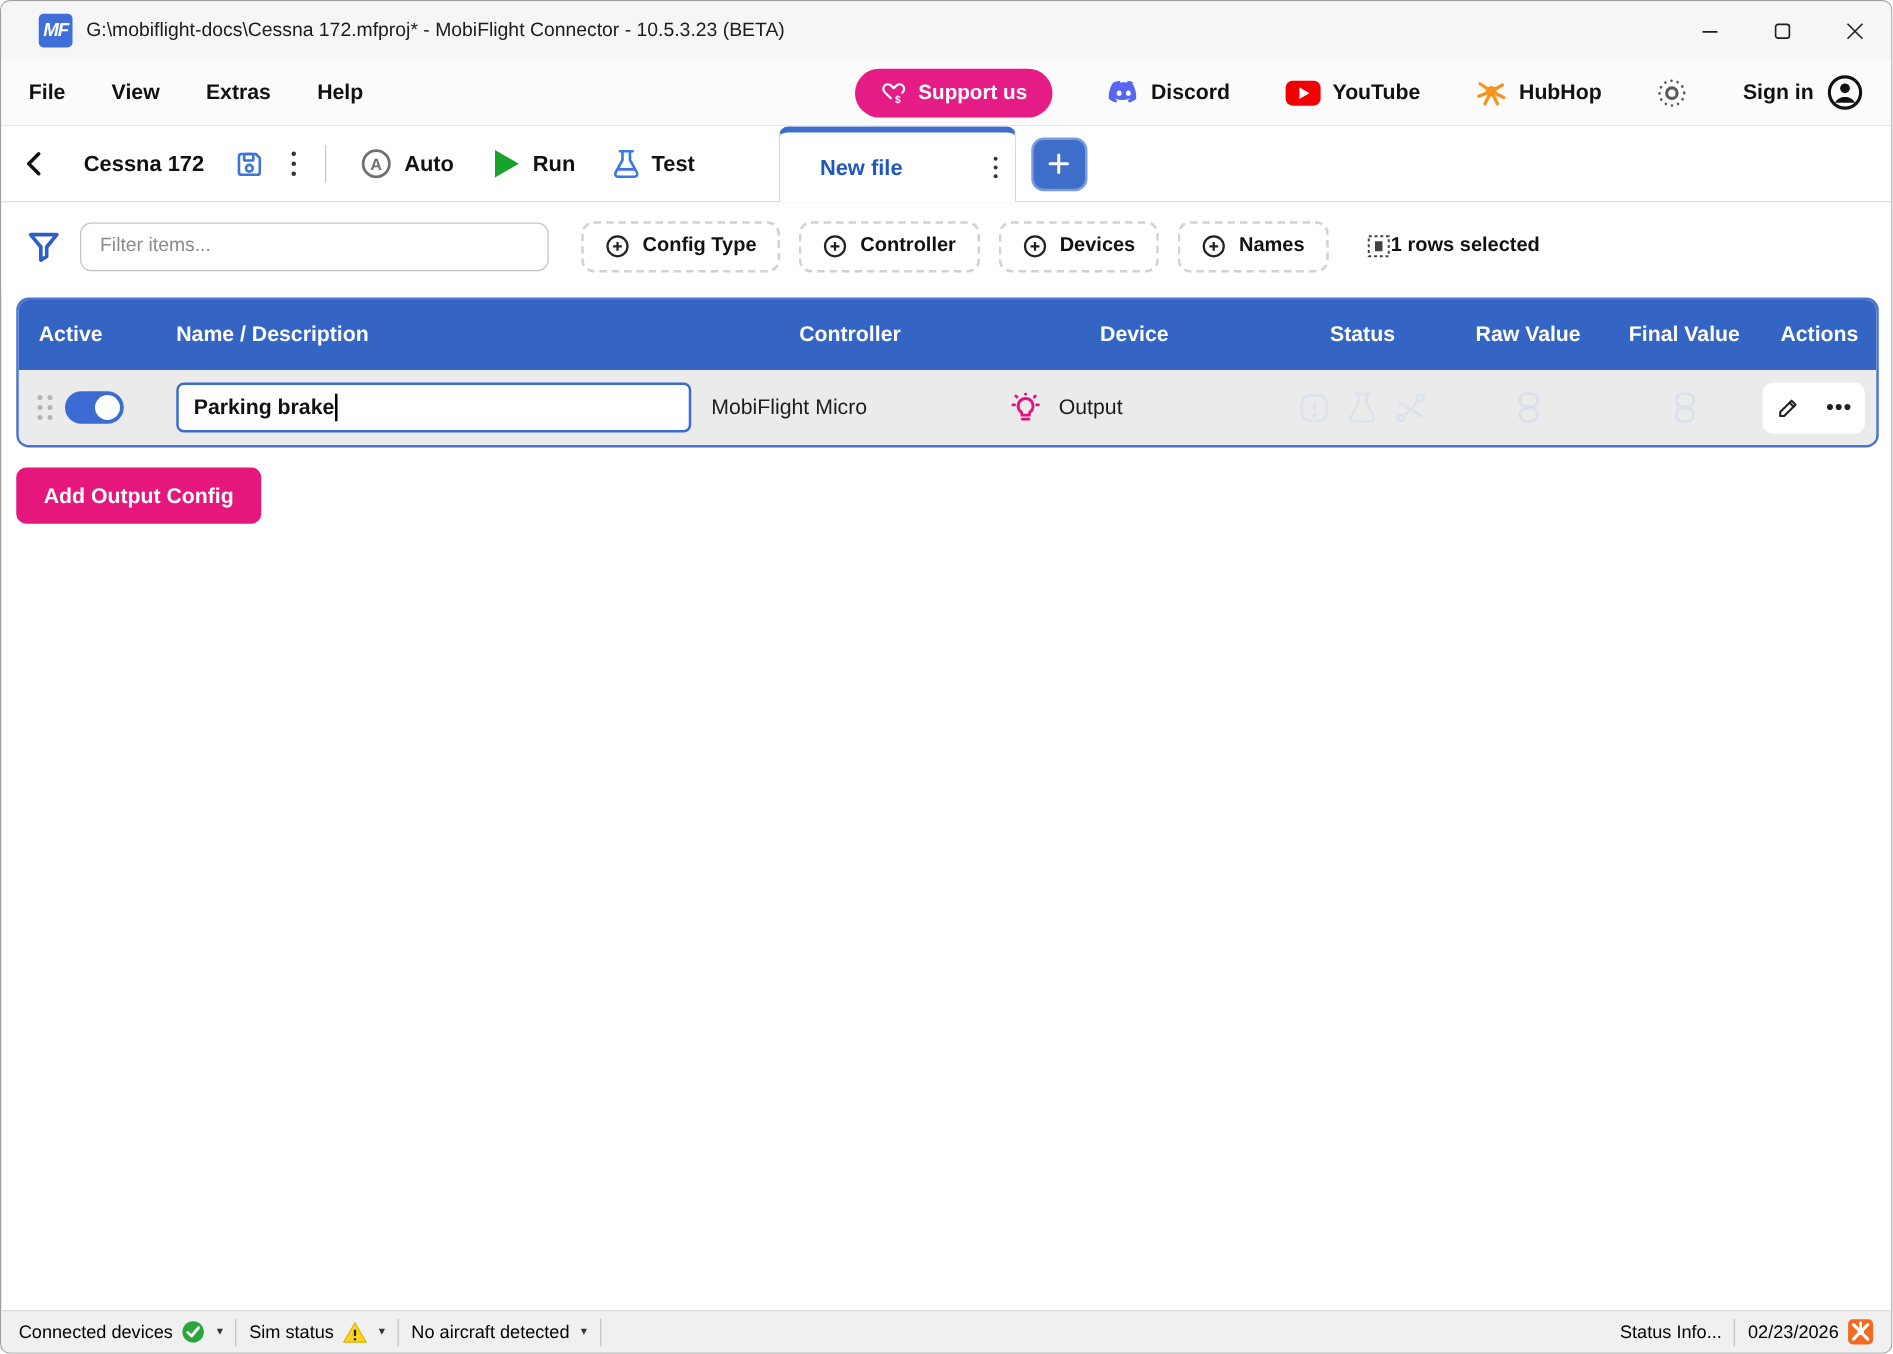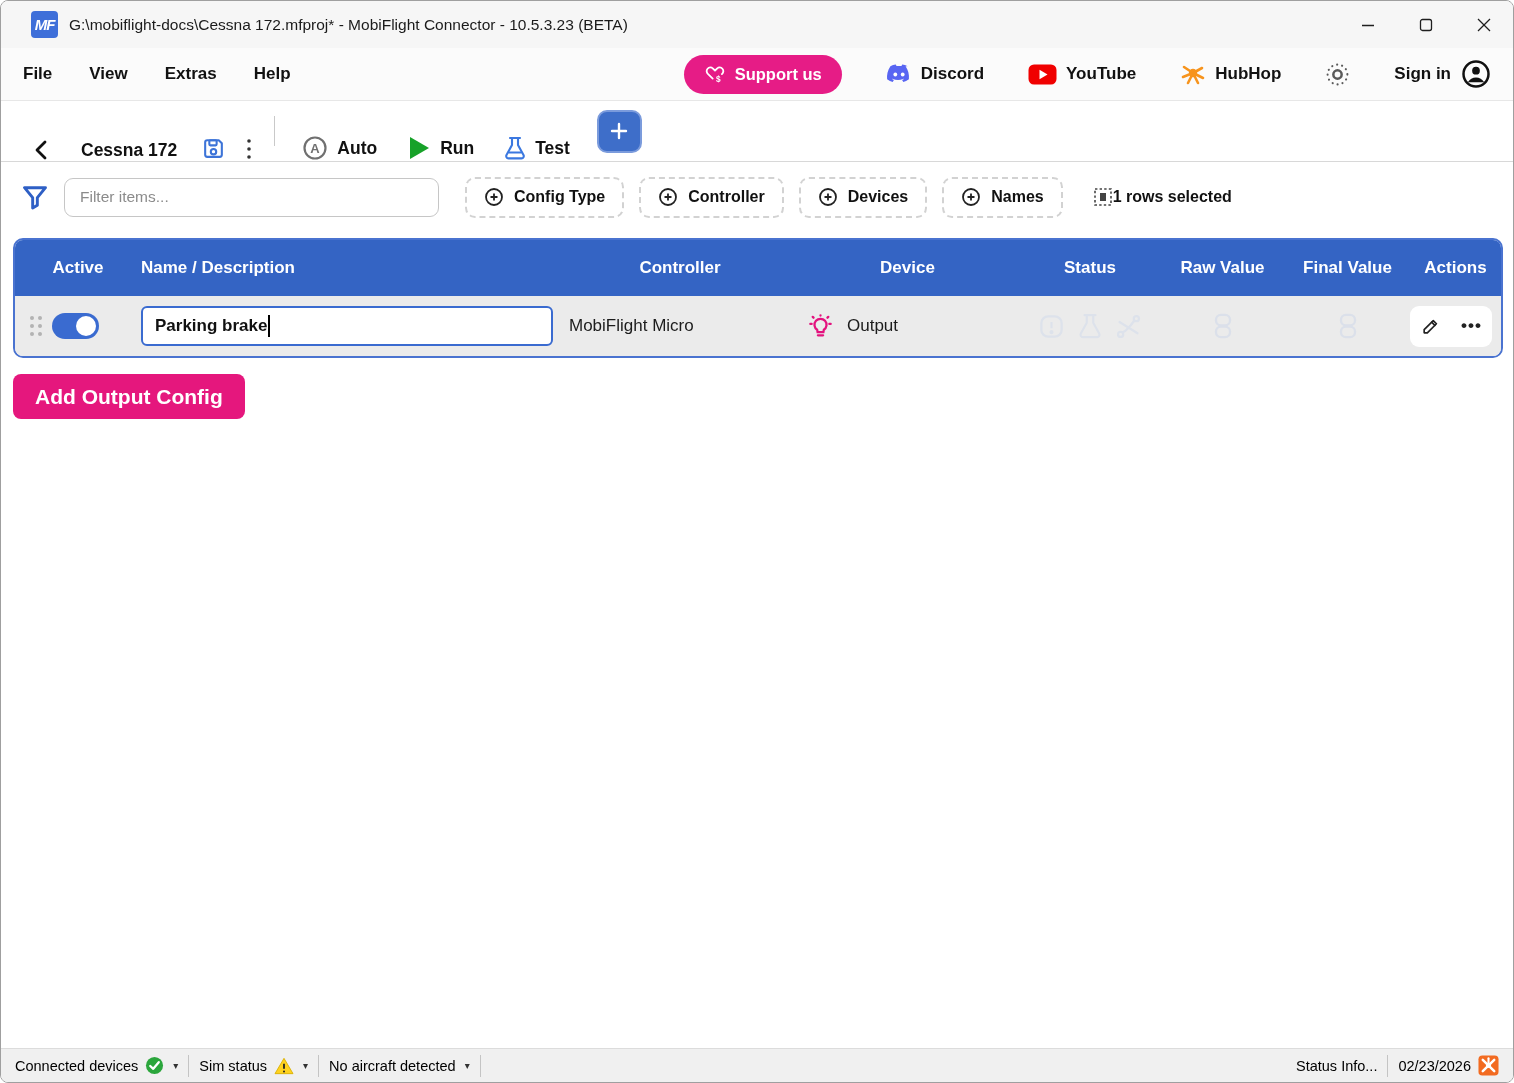--- a/index.html
+++ b/index.html
@@ -23,21 +23,21 @@
   .menu-items { display:flex; gap:37px; }
   .menu-item { font-size:17px; font-weight:600; color:#111; cursor:default; }
   .menu-right { margin-left:auto; display:flex; align-items:center; gap:44px; }
   .support-btn { height:39px; padding:0 20px; border-radius:20px; background:#e61c86; color:#fff;
     display:flex; align-items:center; gap:9px; font-size:16.5px; font-weight:700; border:none; }
   .ext-link { display:flex; align-items:center; gap:9px; font-size:17px; font-weight:600; color:#111; }
   .signin { display:flex; align-items:center; gap:10px; font-size:17px; font-weight:600; color:#111;justify-content:center; }
 
   
   .toolbar { height:61px; border-bottom:1px solid #d8d8d8; display:flex; align-items:stretch; flex:none; background:#fff; }
-  .tool-left { display:flex; align-items:flex-end; padding-left:24px; }
+  .tool-left { display:flex; align-items:center; padding-left:10px; }
   .back-btn { width:34px; display:flex; align-items:center; justify-content:center; }
   .project-name { font-size:17.5px; font-weight:700; color:#111; margin:0 14px 0 22px; }
   .icon-btn { display:flex; align-items:center; justify-content:center; padding:0 10px; }
   .v-divider { width:1px; height:30px; background:#c9c9c9; margin:0 12px; align-self:center; }
   .tool-item { display:flex; align-items:center; gap:9px; font-size:17.5px; font-weight:700; color:#111; padding:0 15px; }
   .tab { width:190px; margin-left:52px; border-left:1px solid #d8d8d8; border-right:1px solid #d8d8d8;
     border-top:5px solid #3e6ec9; border-radius:8px 8px 0 0; background:#fff; display:flex; align-items:center;
     margin-bottom:-1px; position:relative; z-index:2; padding-left:32px; }
   .tab-label { font-size:17.5px; font-weight:700; color:#2056c0; }
   .tab-kebab { margin-left:auto; margin-right:13px; display:flex; align-items:center; }
@@ -53,42 +53,42 @@
   .pill { display:flex; align-items:center; gap:10px; height:41px; padding:0 17px; margin-left:15px;
     border:2px dashed #d2d2d2; border-radius:10px; background:#fff; font-size:16px; font-weight:700; color:#111; }
   .pill:first-of-type { margin-left:26px; }
   .rows-selected { display:flex; align-items:center; margin-left:30px; font-size:16px; font-weight:700; color:#111; }
 
   
   .cfg-table { margin:6px 12px 0; width:1490px; border:2px solid #4a73d0; border-radius:10px; overflow:hidden; flex:none; }
   .grid-cols { display:grid; grid-template-columns:110px 440px 230px 225px 140px 125px 125px 1fr; align-items:center; }
   .tbl-header { background:#3464c4; height:56px; color:#fff; font-size:17px; font-weight:700; }
   .th { text-align:center; }
-  .th-active { text-align:center; padding-left:16px; }
+  .th-active { text-align:left; padding-left:16px; }
   .th-name { text-align:left; padding-left:16px; }
   .tbl-row { background:#ebebeb; height:60px; }
   .cell-active { display:flex; align-items:center; }
   .drag-handle { margin-left:12px; display:flex; }
   .toggle { width:47px; height:26px; border-radius:13px; background:#3a6bd0; position:relative; margin-left:7px; }
   .toggle-knob { width:20px; height:20px; border-radius:50%; background:#fff; position:absolute; top:3px; right:3px; }
   .name-input { width:412px; height:40px; margin-left:16px; background:#fff; border:2px solid #3a6bd0; border-radius:6px;
     display:flex; align-items:center; padding:0 12px; font-size:17px; font-weight:600; color:#111; }
   .caret { width:1.5px; height:22px; background:#000; margin-left:1px; }
   .cell-controller { font-size:17px; color:#1c1c1c; padding-left:4px; }
   .cell-device { display:flex; align-items:center; gap:13px; padding-left:12px; font-size:17px; color:#1c1c1c; }
   .cell-status { display:flex; align-items:center; justify-content:center; gap:13px; }
   .cell-val { display:flex; justify-content:center; }
   .cell-actions { display:flex; justify-content:flex-end; padding-right:9px; }
   .action-group { display:flex; background:#fff; border-radius:9px; overflow:hidden; }
   .action-btn { width:41px; height:41px; display:flex; align-items:center; justify-content:center; }
   .dots { font-size:17px; font-weight:700; color:#222; letter-spacing:1px; line-height:0; }
 
   
   .add-row { display:flex; gap:15px; margin:16px 12px 0; flex:none; }
-  .btn-add { height:45px; padding:0 22px; border:none; border-radius:8px; color:#fff; font-size:21px; font-weight:700; font-family:inherit; }
+  .btn-add { height:45px; padding:0 22px; border:none; border-radius:8px; color:#fff; font-size:17px; font-weight:700; font-family:inherit; }
   .btn-output { background:#e5177d; }
   .btn-input { background:#129d8a; }
 
   .spacer { flex:1; }
 
   
   .statusbar { height:34px; background:#f0f0f0; border-top:1px solid #dcdcdc; display:flex; align-items:center;
     font-size:14.5px; color:#000; padding:0 6px; flex:none; }
   .sb-item { display:flex; align-items:center; gap:7px; padding:0 8px; }
   .sb-sep { width:1px; height:22px; background:#c4c4c4; margin:0 2px; }
@@ -235,20 +235,30 @@
       <div class="tool-item">
         <span style="display:flex;">
           <svg width="22" height="25" viewBox="0 0 22 25" fill="none" stroke="#3b78e0" stroke-width="2.1" stroke-linecap="round" stroke-linejoin="round">
             <path d="M8 2v7l-5.5 10c-.8 1.5.2 3.4 1.9 3.4h13.2c1.7 0 2.7-1.9 1.9-3.4L14 9V2"></path>
             <line x1="6" y1="2" x2="16" y2="2"></line>
               <line x1="5" y1="16.5" x2="17" y2="16.5"></line>
           </svg>
         </span>
         <span>Test</span>
       </div>
+    </div>
+    <div class="tab">
+      <span class="tab-label">New file</span>
+      <span class="tab-kebab">
+        <svg width="5" height="20" viewBox="0 0 5 20" fill="#333">
+            <circle cx="2.5" cy="3" r="1.6"></circle>
+            <circle cx="2.5" cy="10" r="1.6"></circle>
+            <circle cx="2.5" cy="17" r="1.6"></circle>
+          </svg>
+      </span>
     </div>
     <div class="add-tab-btn">
       <svg width="20" height="20" viewBox="0 0 20 20" stroke="#fff" stroke-width="2.4" stroke-linecap="round">
           <line x1="10" y1="3" x2="10" y2="17"></line>
           <line x1="3" y1="10" x2="17" y2="10"></line>
         </svg>
     </div>
   </div>
 
   <div class="filterbar">

